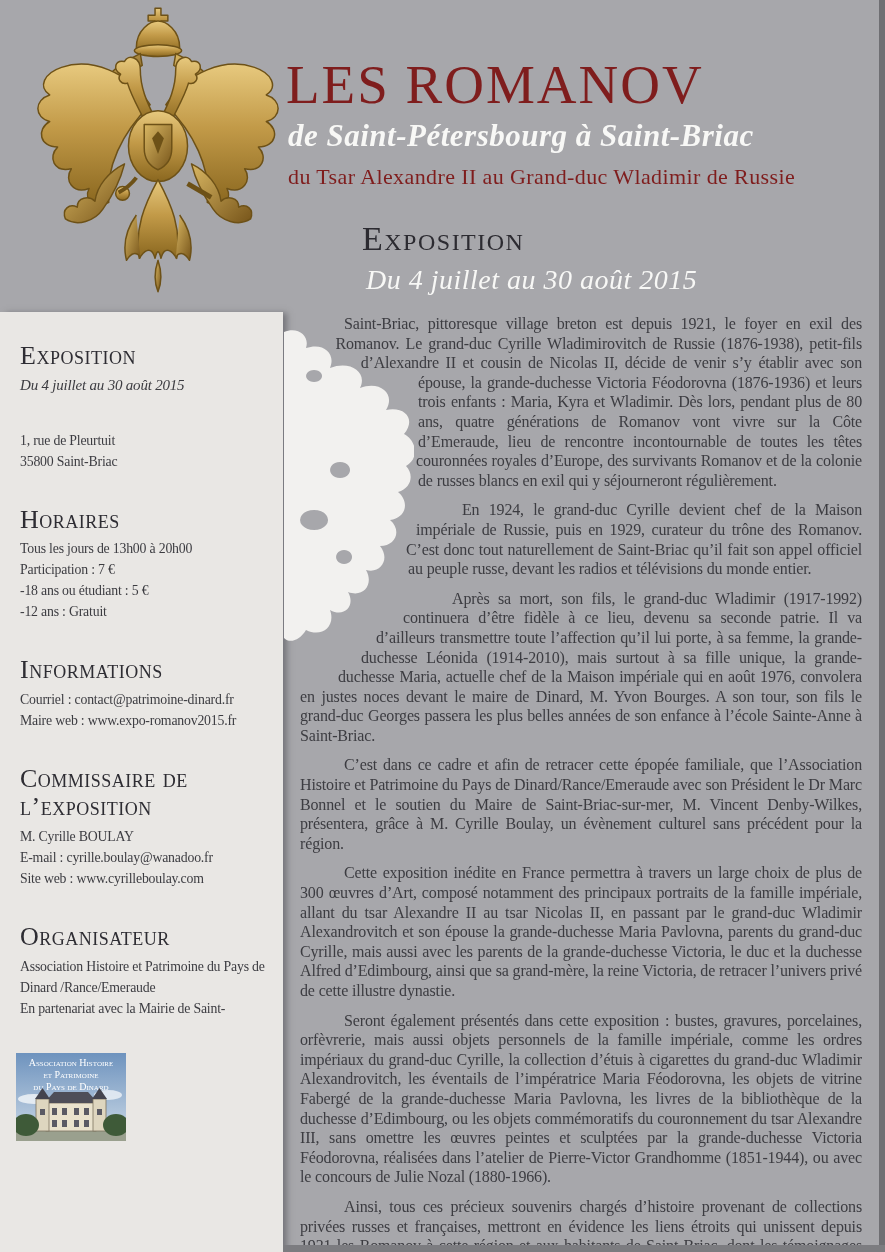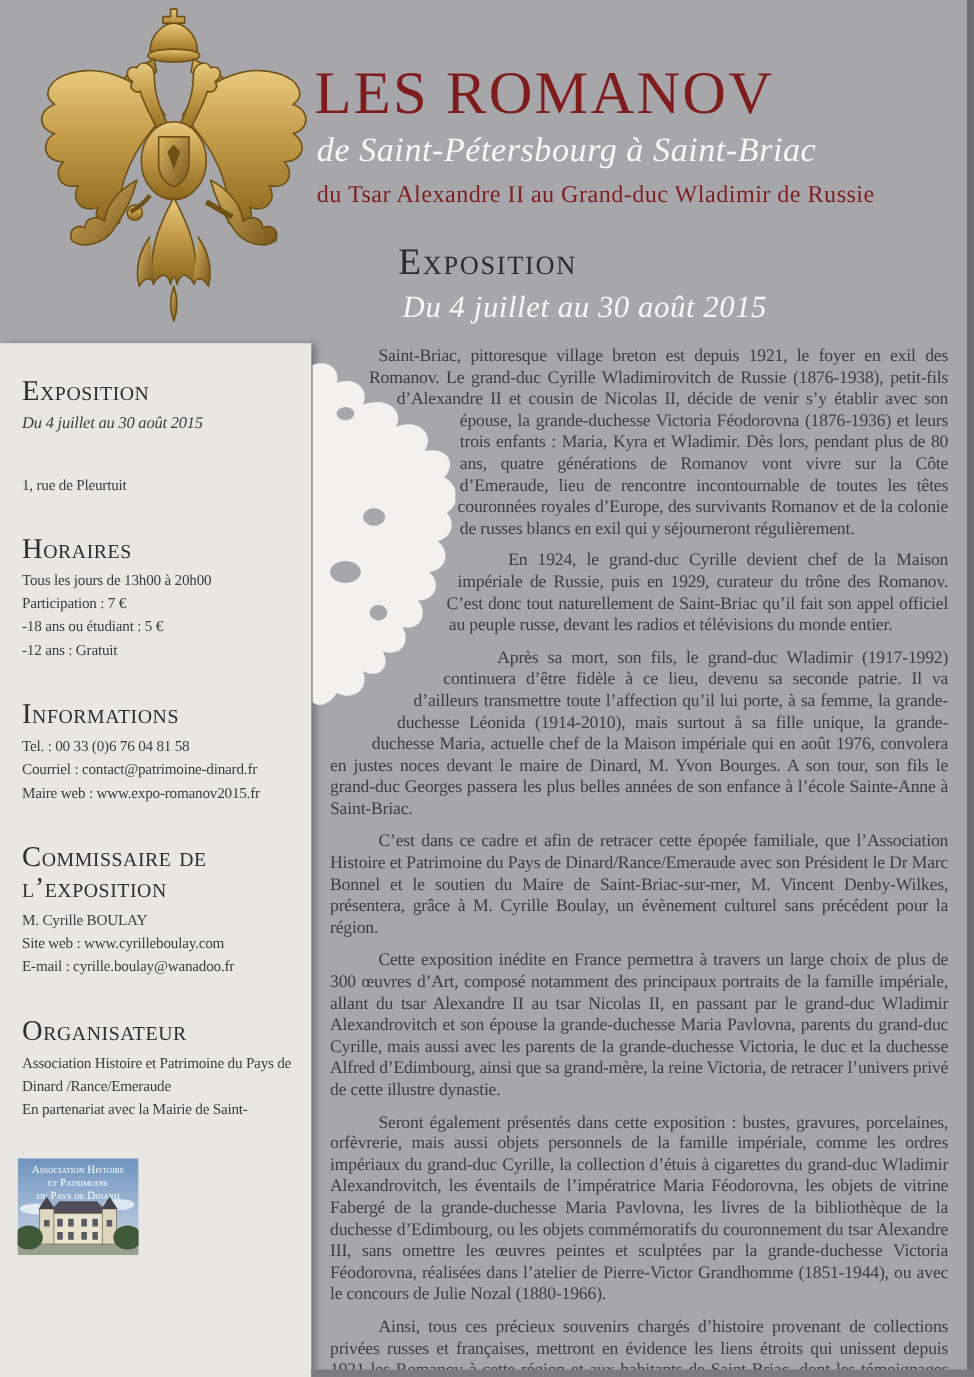--- a/index.html
+++ b/index.html
@@ -14,21 +14,21 @@
 
   
   .header{position:absolute;left:0;top:0;width:100%;height:312px;}
   .crest{position:absolute;left:30px;top:4px;width:256px;height:300px;}
   .title-block{position:absolute;left:286px;top:56px;width:586px;}
   .poster-title{
     font-size:55px;line-height:1.05;color:#7f1d1d;letter-spacing:2px;
     font-weight:normal;margin:0;
   }
   .poster-sub1{
-    font-size:31px;font-style:italic;color:#f8f8f6;margin:4px 0 0 2px;letter-spacing:.5px;
+    font-size:31px;font-style:italic;color:#f8f8f6;margin:4px 0 0 2px;letter-spacing:.5px;font-weight:bold;
   }
   .poster-sub2{
     font-size:22px;color:#7f1d1d;margin:10px 0 0 2px;letter-spacing:.4px;
   }
   .event-block{margin:30px 0 0 76px;}
   .event-heading{
     font-variant:small-caps;font-size:34px;color:#2c2b31;letter-spacing:1.5px;margin:0;font-weight:normal;
   }
   .event-dates{
     font-size:28px;font-style:italic;color:#f8f8f6;margin:6px 0 0 4px;letter-spacing:.5px;
@@ -136,39 +136,39 @@
   </div>
 
   <div class="sidebar">
     <div id="sidebar-sections">
         <div class="side-section">
           <h2>Exposition</h2>
           <p class="it">Du 4 juillet au 30 août 2015</p>
         </div>
         <div class="side-section">
           <p>1, rue de Pleurtuit</p>
+          <p>35800 Saint-Briac</p>
         </div>
         <div class="side-section">
           <h2>Horaires</h2>
           <p>Tous les jours de 13h00 à 20h00</p>
           <p>Participation : 7 €</p>
           <p>-18 ans ou étudiant : 5 €</p>
           <p>-12 ans : Gratuit</p>
         </div>
         <div class="side-section">
           <h2>Informations</h2>
-          <p>Tel. : 00 33 (0)6 76 04 81 58</p>
           <p>Courriel : contact@patrimoine-dinard.fr</p>
           <p>Maire web : www.expo-romanov2015.fr</p>
         </div>
         <div class="side-section">
           <h2>Commissaire de l’exposition</h2>
           <p>M. Cyrille BOULAY</p>
+          <p>E-mail : cyrille.boulay@wanadoo.fr</p>
           <p>Site web : www.cyrilleboulay.com</p>
-          <p>E-mail : cyrille.boulay@wanadoo.fr</p>
         </div>
         <div class="side-section">
           <h2>Organisateur</h2>
           <p>Association Histoire et Patrimoine du Pays de Dinard /Rance/Emeraude</p>
           <p>En partenariat avec la Mairie de Saint-</p>
         </div>
       </div>
 
     <svg class="assoc-logo" viewBox="0 0 110 88" aria-hidden="true">
       <defs>

